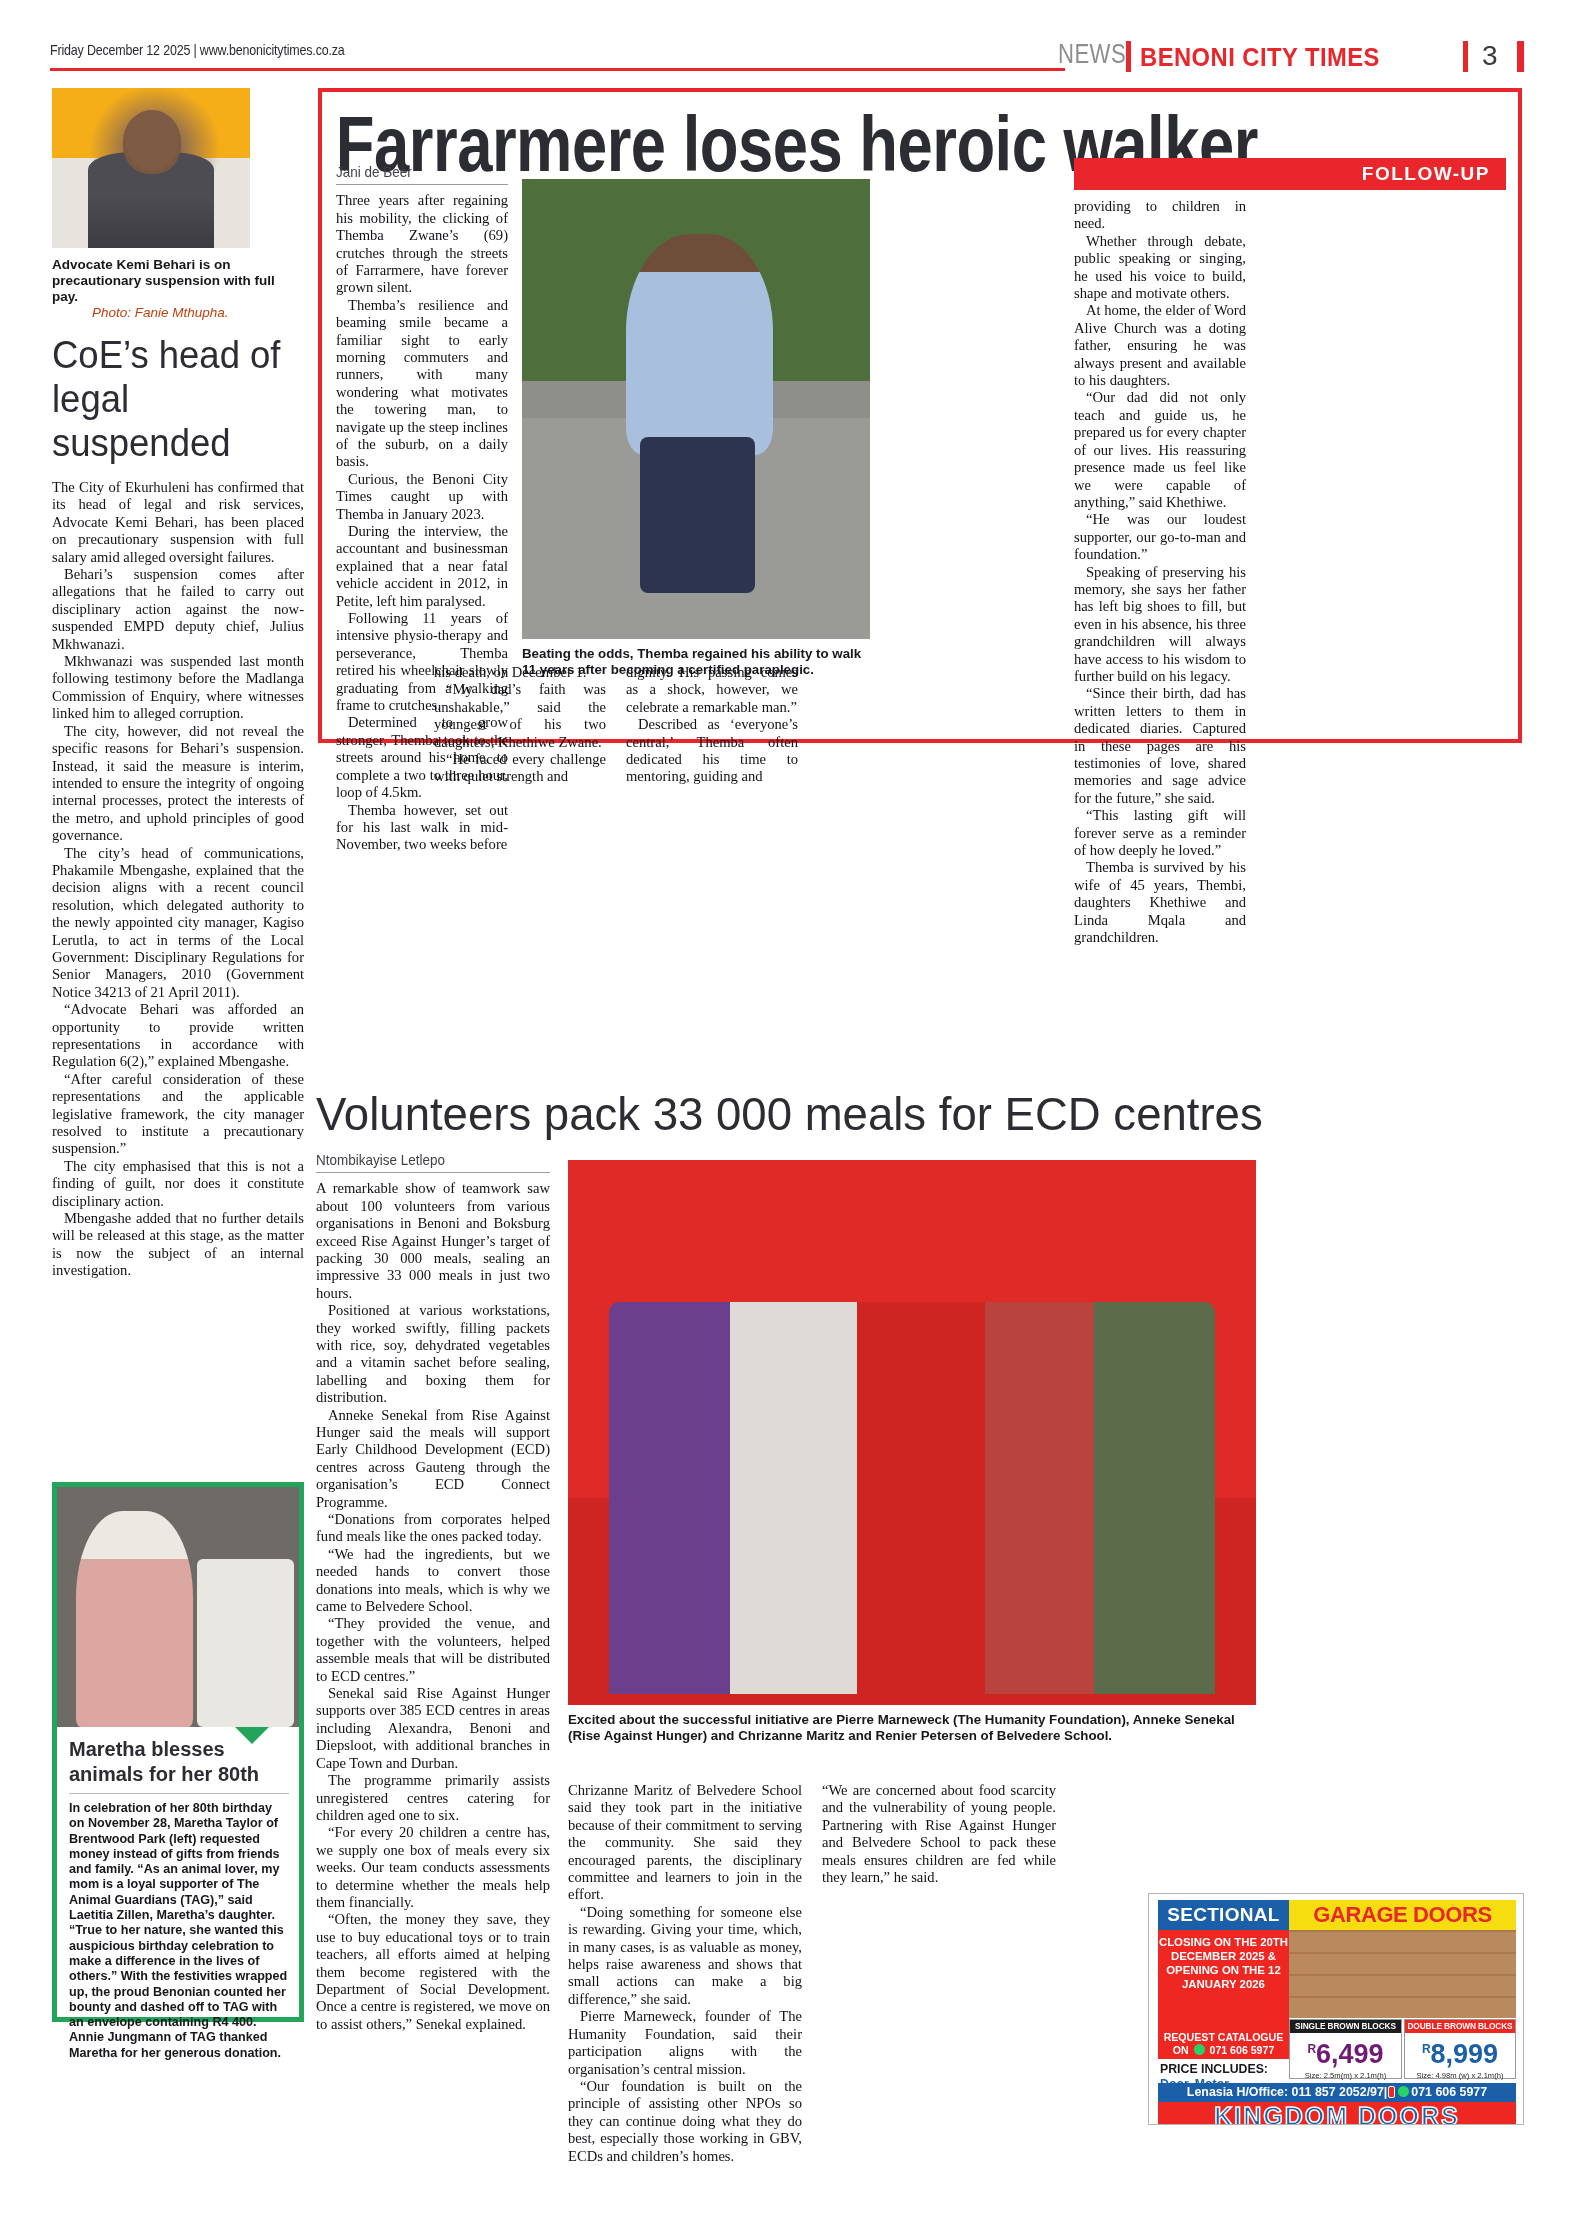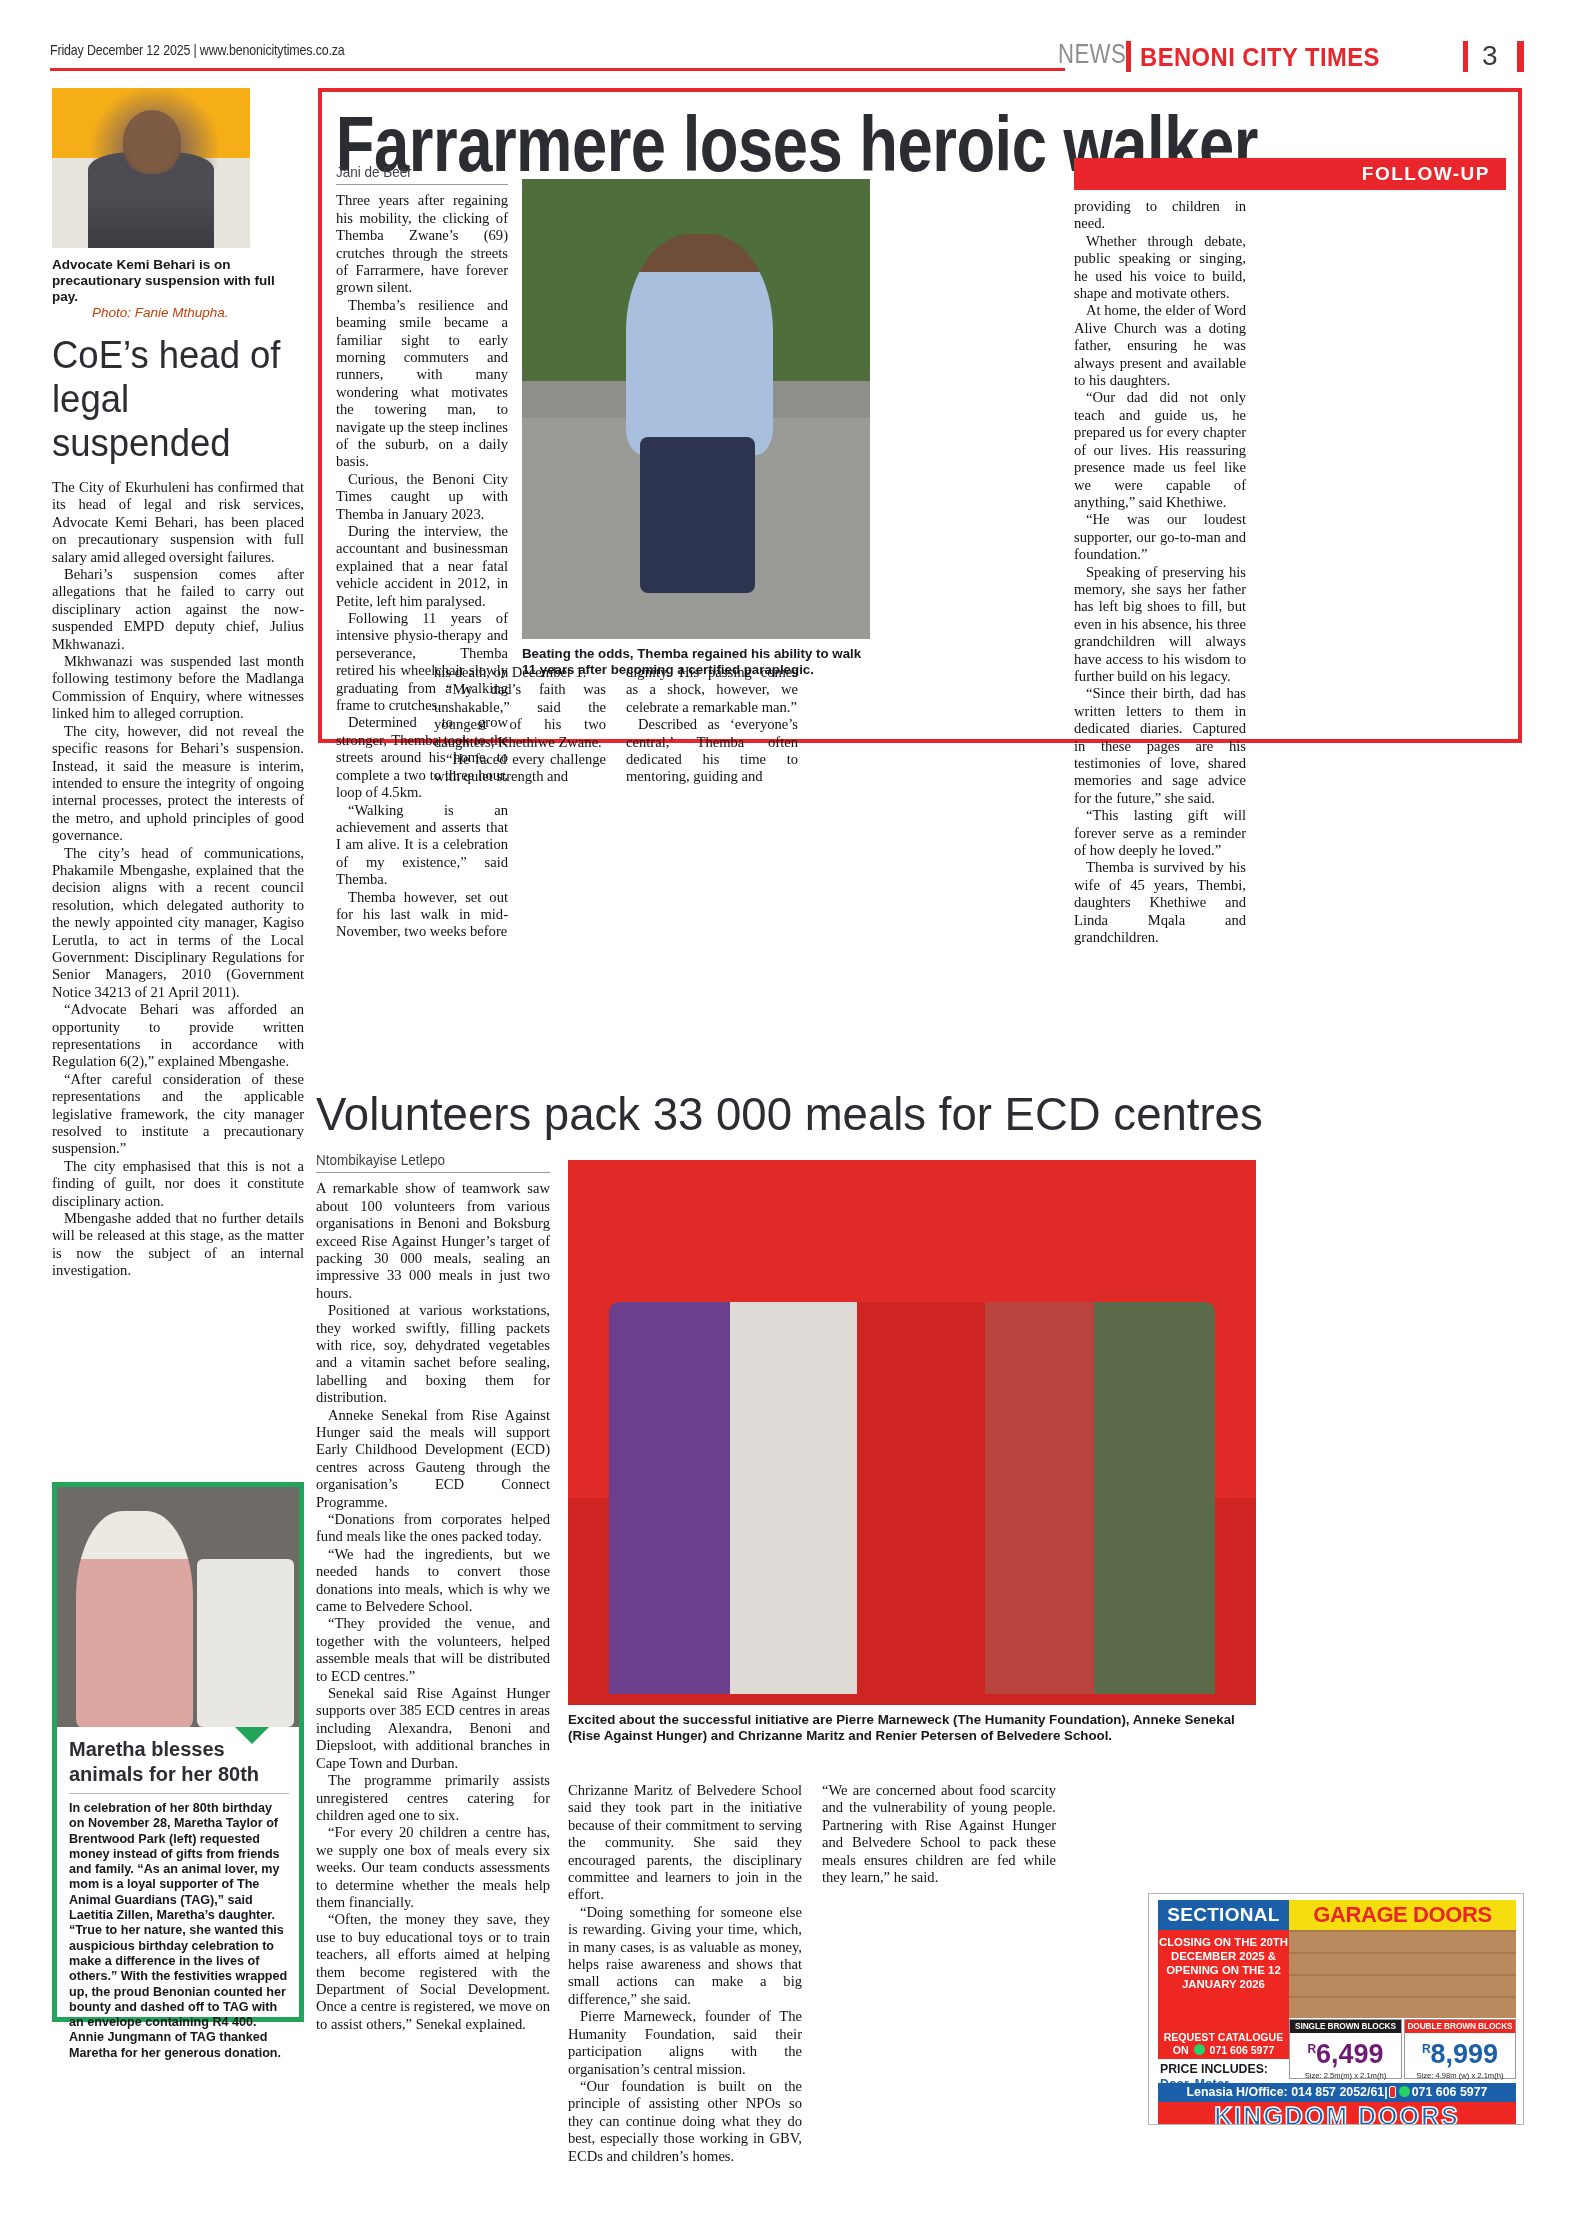--- a/index.html
+++ b/index.html
@@ -357,21 +357,20 @@
       <div class="col-s1a">
         <div class="byline">Jani de Beer</div>
         <div class="byline-rule"></div>
         <div class="body-serif" style="margin-top:7px">
             <p class="first">Three years after regaining his mobility, the clicking of Themba Zwane’s (69) crutches through the streets of Farrarmere, have forever grown silent.</p>
             <p>Themba’s resilience and beaming smile became a familiar sight to early morning commuters and runners, with many wondering what motivates the towering man, to navigate up the steep inclines of the suburb, on a daily basis.</p>
             <p>Curious, the Benoni City Times caught up with Themba in January 2023.</p>
             <p>During the interview, the accountant and businessman explained that a near fatal vehicle accident in 2012, in Petite, left him paralysed.</p>
             <p>Following 11 years of intensive physio-therapy and perseverance, Themba retired his wheelchair slowly graduating from a walking frame to crutches.</p>
             <p>Determined to grow stronger, Themba took to the streets around his home, to complete a two to three hour, loop of 4.5km.</p>
-            <p>“Walking is an achievement and asserts that I am alive. It is a celebration of my existence,” said Themba.</p>
             <p>Themba however, set out for his last walk in mid-November, two weeks before</p>
           </div>
       </div>
 
       <div class="s1-photo sim-themba"></div>
       <div class="s1-cap">Beating the odds, Themba regained his ability to walk 11 years after becoming a certified paraplegic.</div>
 
       <div class="followup">
         <span>FOLLOW-UP</span>
       </div>
@@ -466,21 +465,21 @@
         <div class="pb-amt"><sup>R</sup><span>8,999</span></div>
         <div class="pb-size">Size: 4.98m (w) x 2.1m(h)</div>
       </div>
 
       <div class="ad-price-inc">
         <div class="k">PRICE INCLUDES:</div>
         <div class="b">Door, Motor, Hardware &amp; 2 Remotes</div>
       </div>
 
       <div class="ad-lenasia">
-        <span>Lenasia H/Office: 014 857 2052/61|</span><span class="phicon"></span><span class="wa"></span><span>071 606 5977</span>
+        <span>Lenasia H/Office: 011 857 2052/97|</span><span class="phicon"></span><span class="wa"></span><span>071 606 5977</span>
       </div>
       <div class="ad-kingdom">
         <span>KINGDOM DOORS</span>
       </div>
     </div>
   </div>
 
 </div>
 
 </body></html>

